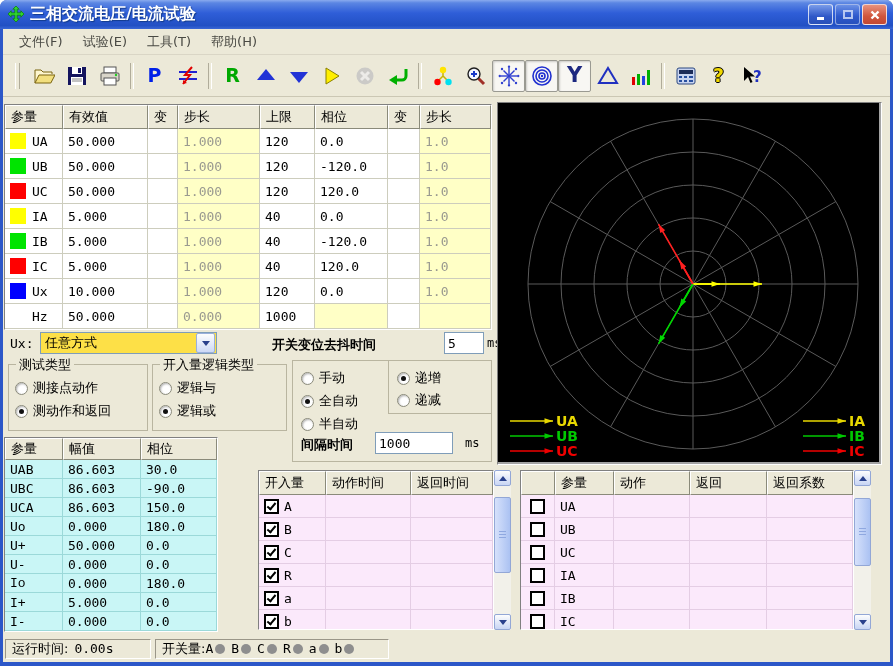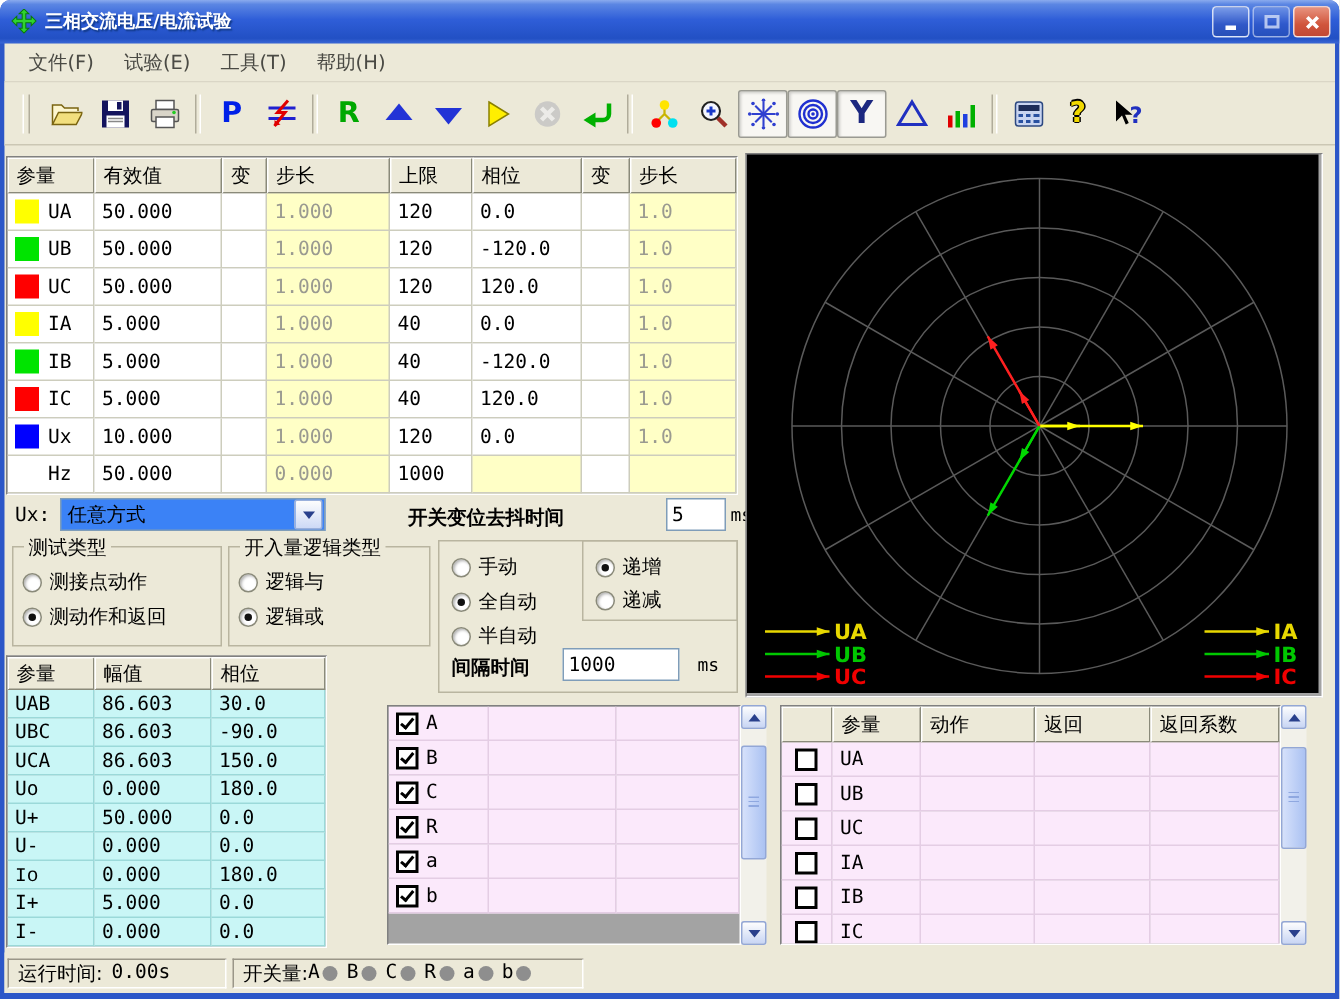--- a/index.html
+++ b/index.html
@@ -4,21 +4,21 @@
 <style>
   html,body{margin:0;padding:0;}
   body{width:893px;height:666px;position:relative;overflow:hidden;
        font-family:"DejaVu Sans","Liberation Sans",sans-serif;font-size:13px;
        background:#fff;-webkit-font-smoothing:none;}
   .window{position:absolute;inset:0;background:#2c57c8;border-radius:7px 7px 0 0;}
   .titlebar{position:absolute;left:0;top:0;width:893px;height:29px;border-radius:7px 7px 0 0;
     background:linear-gradient(180deg,#8aabee 0%,#5b86e3 10%,#2f5ed8 45%,#2250c4 88%,#3a67d6 100%);
     display:flex;align-items:center;padding:0 6px;box-sizing:border-box;}
   .title-icon{width:20px;height:20px;display:flex;align-items:center;justify-content:center;margin-right:4px;}
-  .title-text{color:#fff;font-weight:bold;font-size:12px;text-shadow:1px 1px 1px #123a8a;flex:1;}
+  .title-text{color:#fff;font-weight:bold;font-size:16px;text-shadow:1px 1px 1px #123a8a;flex:1;}
   .tb-ctl{display:flex;gap:2px;}
   .cbtn{width:25px;height:21px;border-radius:3px;border:1px solid rgba(255,255,255,.75);
         display:flex;align-items:center;justify-content:center;box-sizing:border-box;}
   .cbtn.min,.cbtn.max{background:linear-gradient(180deg,#7a9ce9,#3058c8 60%,#2850b8);}
   .cbtn.max{opacity:.65;}
   .cbtn.close{background:linear-gradient(180deg,#e8927e,#d0553c 60%,#c24834);}
   .app-bg{position:absolute;left:3px;top:29px;width:887px;height:633px;background:#ece9d8;}
 
   .menubar{position:absolute;left:3px;top:29px;width:887px;height:26px;display:flex;align-items:center;
            padding-left:6px;box-sizing:border-box;border-bottom:1px solid #dad6c6;}
@@ -42,21 +42,21 @@
       border-right:1px solid #8a8a7a;border-bottom:1px solid #8a8a7a;justify-content:flex-start;}
   .td{border-right:1px solid #cdcdbd;border-bottom:1px solid #cdcdbd;background:#fff;
       font-family:"DejaVu Sans Mono","Liberation Mono",monospace;}
   .td.yellow{background:#ffffc6;color:#9a9a90;}
   .td.cyan{background:#c9f6f6;border-right-color:#9bd9d9;border-bottom-color:#9bd9d9;}
   .td.pink{background:#fbe9fb;border-right-color:#e4cde4;border-bottom-color:#e4cde4;}
   .swatch{width:16px;height:16px;margin-right:6px;flex:0 0 16px;}
   .noswatch{width:16px;margin-right:6px;flex:0 0 16px;}
 
   .ux-label,.plain-label{color:#000;}
-  .combo{position:absolute;height:22px;background:#3b82f6;border:1px solid #7f9db9;display:flex;align-items:center;box-sizing:border-box;}
+  .combo{position:absolute;height:22px;background:#fde047;border:1px solid #7f9db9;display:flex;align-items:center;box-sizing:border-box;}
   .combo .val{flex:1;padding:0 4px;}
   .combo-btn{width:17px;height:18px;margin-right:1px;border:1px solid #9ab0dc;border-radius:2px;
      background:linear-gradient(180deg,#fdfdfd,#cdd9f6);display:flex;align-items:center;justify-content:center;}
   .tri-down{width:0;height:0;border-left:4px solid transparent;border-right:4px solid transparent;border-top:5px solid #29408c;}
   .tri-up{width:0;height:0;border-left:4px solid transparent;border-right:4px solid transparent;border-bottom:5px solid #29408c;}
   input.xp{position:absolute;height:22px;border:1px solid #7f9db9;background:#fff;font:13px "DejaVu Sans Mono",monospace;padding:0 3px;box-sizing:border-box;}
 
   .gbox{position:absolute;border:1px solid #b9b5a0;box-sizing:border-box;}
   .gbox .gtitle{position:absolute;top:-9px;left:7px;background:#ece9d8;padding:0 3px;}
   .radio-row{position:absolute;display:flex;align-items:center;gap:5px;}
@@ -544,20 +544,25 @@
         <div class="td cyan" style="flex: 0 0 76px; height: 19px;">0.0</div>
       </div>
       <div class="tr">
         <div class="td cyan" style="flex: 0 0 58px; height: 19px;">I-</div>
         <div class="td cyan" style="flex: 0 0 78px; height: 19px;">0.000</div>
         <div class="td cyan" style="flex: 0 0 76px; height: 19px;">0.0</div>
       </div>
     </div>
 
   <div class="tbl sunken" id="input-table" style="left:258px;top:470px;width:236px;height:160px;">
+      <div class="tr">
+        <div class="th" style="flex: 0 0 67px; height: 24px;">开入量</div>
+        <div class="th" style="flex: 0 0 85px; height: 24px;">动作时间</div>
+        <div class="th" style="flex: 0 0 82px; height: 24px;">返回时间</div>
+      </div>
       <div class="tr">
         <div class="td pink" style="flex: 0 0 67px; height: 23px; gap: 5px;">
           <span class="checkbox on"></span>
           <span class="mono">A</span>
         </div>
         <div class="td pink" style="flex: 0 0 85px; height: 23px;"></div>
         <div class="td pink" style="flex: 0 0 82px; height: 23px;"></div>
       </div>
       <div class="tr">
         <div class="td pink" style="flex: 0 0 67px; height: 23px; gap: 5px;">

